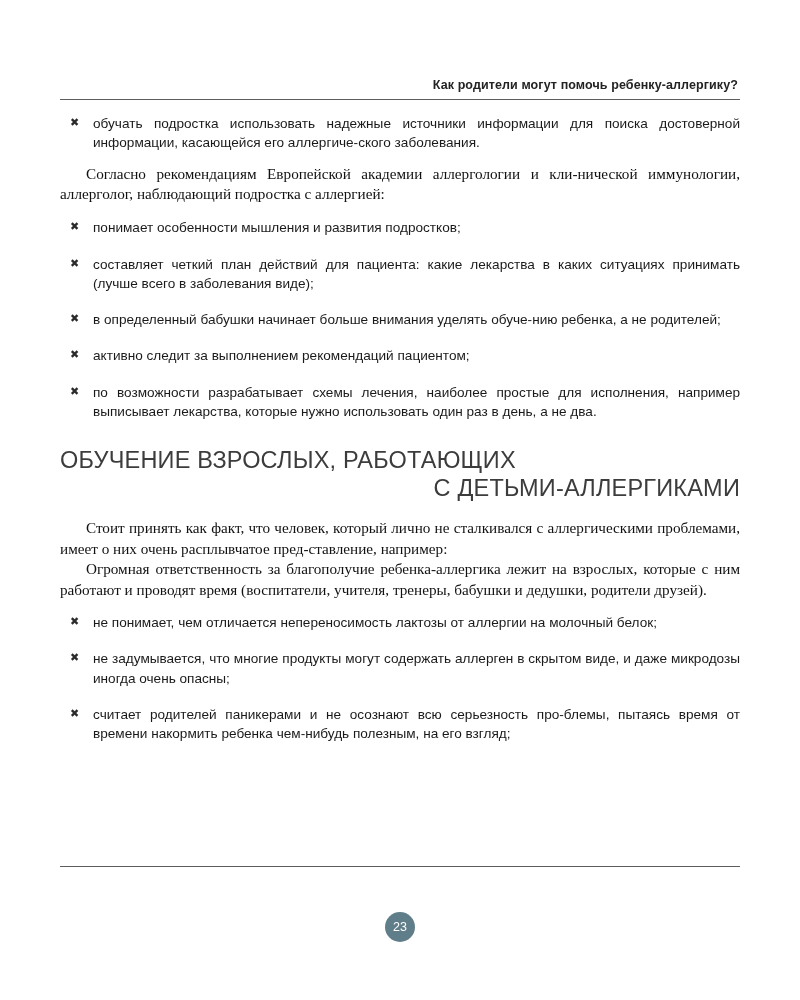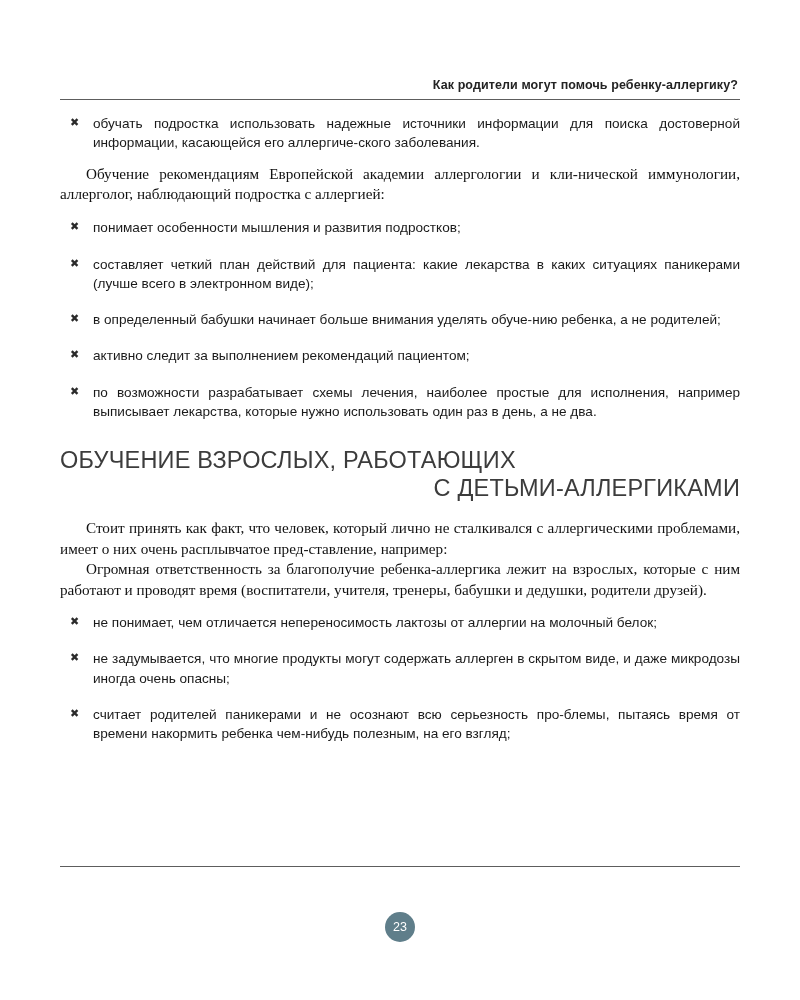--- a/index.html
+++ b/index.html
@@ -143,31 +143,31 @@
     <div class="rule-top"></div>
 
     <ul class="blist list-block first">
       <li>
         <span class="marker">✖</span>
         <span>обучать подростка использовать надежные источники информации для поиска достоверной информации, касающейся его аллергиче-ского заболевания.</span>
       </li>
     </ul>
 
     <div class="para-block">
-      <p class="body">Обучение рекомендациям Европейской академии аллергологии и кли-нической иммунологии, аллерголог, наблюдающий подростка с аллергией:</p>
+      <p class="body">Согласно рекомендациям Европейской академии аллергологии и кли-нической иммунологии, аллерголог, наблюдающий подростка с аллергией:</p>
     </div>
 
     <ul class="blist list-block wide">
       <li>
         <span class="marker">✖</span>
         <span>понимает особенности мышления и развития подростков;</span>
       </li>
       <li>
         <span class="marker">✖</span>
-        <span>составляет четкий план действий для пациента: какие лекарства в каких ситуациях паникерами (лучше всего в электронном виде);</span>
+        <span>составляет четкий план действий для пациента: какие лекарства в каких ситуациях принимать (лучше всего в заболевания виде);</span>
       </li>
       <li>
         <span class="marker">✖</span>
         <span>в определенный бабушки начинает больше внимания уделять обуче-нию ребенка, а не родителей;</span>
       </li>
       <li>
         <span class="marker">✖</span>
         <span>активно следит за выполнением рекомендаций пациентом;</span>
       </li>
       <li>

